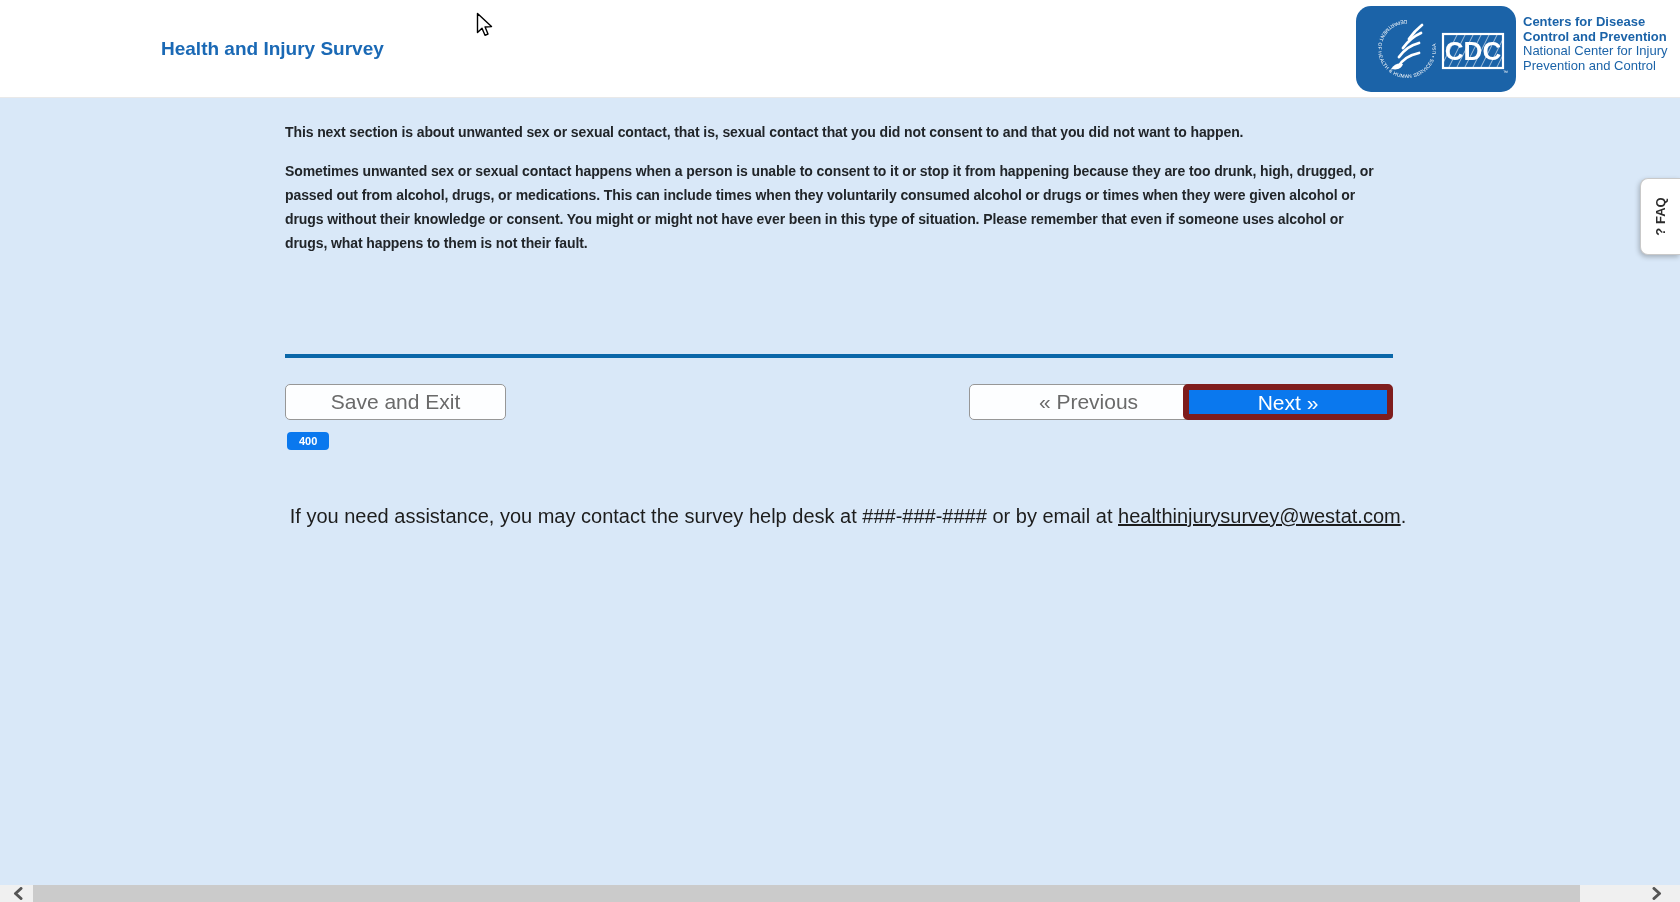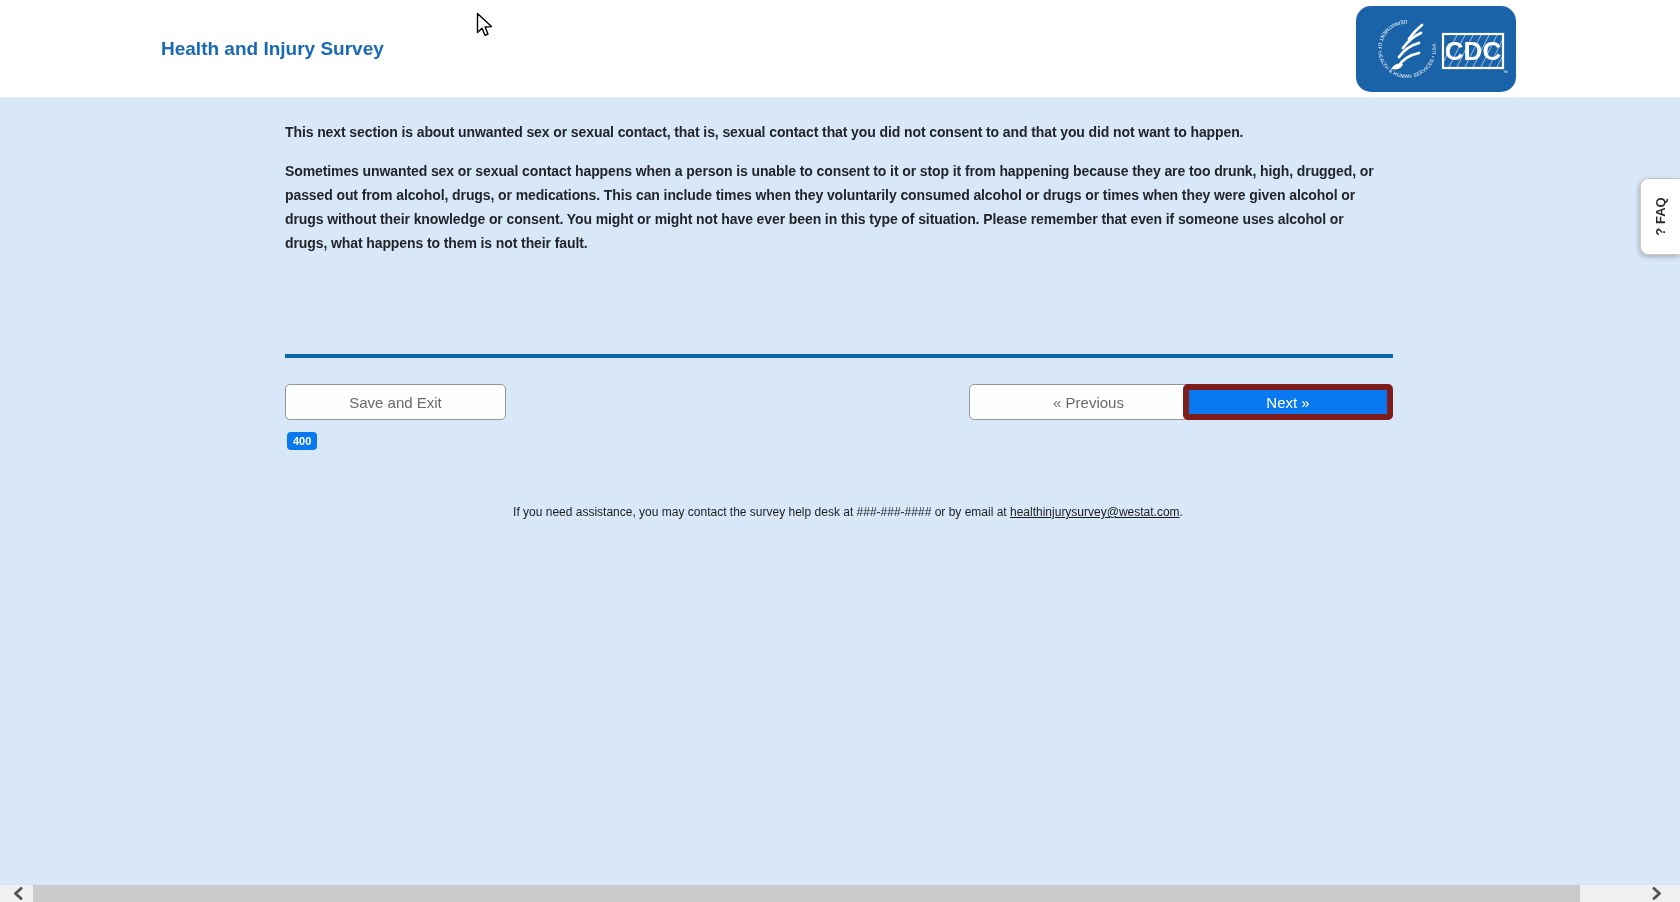--- a/index.html
+++ b/index.html
@@ -41,44 +41,44 @@
     color: #212529; letter-spacing: -0.1px;
   }
   .divider {
     position: absolute; left: 285px; top: 354px;
     width: 1108px; height: 4px; background: #0a67a9;
   }
 
   
   .btn {
     position: absolute; top: 384px; height: 36px;
-    border-radius: 5px; font-size: 15px; cursor: pointer;
+    border-radius: 5px; font-size: 21px; cursor: pointer;
     font-family: "Liberation Sans", sans-serif;
   }
   .btn-outline {
     background: #fdfeff; border: 1px solid #979797; color: #6a6a6a;
   }
   .btn-save { left: 285px; width: 221px; }
   .btn-prev { left: 969px; width: 239px; }
   .btn-next {
     left: 1183px; width: 210px;
     background: #0a78ee; border: 6px solid #7f1d1d; color: #ffffff;
   }
 
   .question-badge {
     position: absolute; left: 287px; top: 432px;
     background: #0a78ee; color: #ffffff;
     font-size: 11px; font-weight: bold;
-    padding: 3px 6px; border-radius: 4px;
+    padding: 3px 12px; border-radius: 4px;
   }
 
   
   .help-line {
     position: absolute; top: 505px; left: 0; width: 1680px;
-    text-align: center; font-size: 12px; color: #1d1d1d; padding-left: 16px;
+    text-align: center; font-size: 20px; color: #1d1d1d; padding-left: 16px;
   }
   .help-line a { color: #1d1d1d; text-decoration: underline; cursor: pointer; }
 
   
   .faq-tab {
     position: absolute; right: 0; top: 178px; width: 40px; height: 77px;
     background: #ffffff; border: 1px solid #c9c9c9; border-right: none;
     border-radius: 8px 0 0 8px;
     box-shadow: -1px 2px 5px rgba(0,0,0,0.25);
     display: flex; align-items: center; justify-content: center;
@@ -138,20 +138,26 @@
       <line x1="116" y1="66" x2="136" y2="26"></line>
       <line x1="124" y1="66" x2="144" y2="26"></line>
       <line x1="132" y1="66" x2="152" y2="26"></line>
       <line x1="140" y1="66" x2="160" y2="26"></line>
     </g>
     <rect x="88" y="29" width="60" height="34" fill="none" stroke="#ffffff" stroke-width="2.2"></rect>
     <text x="118" y="55" text-anchor="middle" font-size="26" font-weight="bold" fill="#ffffff" font-family="Liberation Sans, sans-serif">CDC</text>
     <text x="148" y="69" font-size="5" fill="#ffffff">™</text>
   </svg>
 
+  <div class="org-text">
+    <span class="org-line bold">Centers for Disease</span>
+    <span class="org-line bold">Control and Prevention</span>
+    <span class="org-line">National Center for Injury</span>
+    <span class="org-line">Prevention and Control</span>
+  </div>
 </div>
 
 <svg class="cursor" width="18" height="26" viewBox="0 0 18 26" xmlns="http://www.w3.org/2000/svg">
   <path d="M1.5 1.5 L1.5 20.5 L6 16.2 L9 23.3 L12 22 L9.1 15 L15.5 14.6 Z" fill="#ffffff" stroke="#000000" stroke-width="1.4" stroke-linejoin="round"></path>
 </svg>
 
 <div class="content">
   <p>This next section is about unwanted sex or sexual contact, that is, sexual contact that you did not consent to and that you did not want to happen.</p>
   <p>Sometimes unwanted sex or sexual contact happens when a person is unable to consent to it or stop it from happening because they are too drunk, high, drugged, or passed out from alcohol, drugs, or medications. This can include times when they voluntarily consumed alcohol or drugs or times when they were given alcohol or drugs without their knowledge or consent. You might or might not have ever been in this type of situation. Please remember that even if someone uses alcohol or drugs, what happens to them is not their fault.</p>
 </div>

